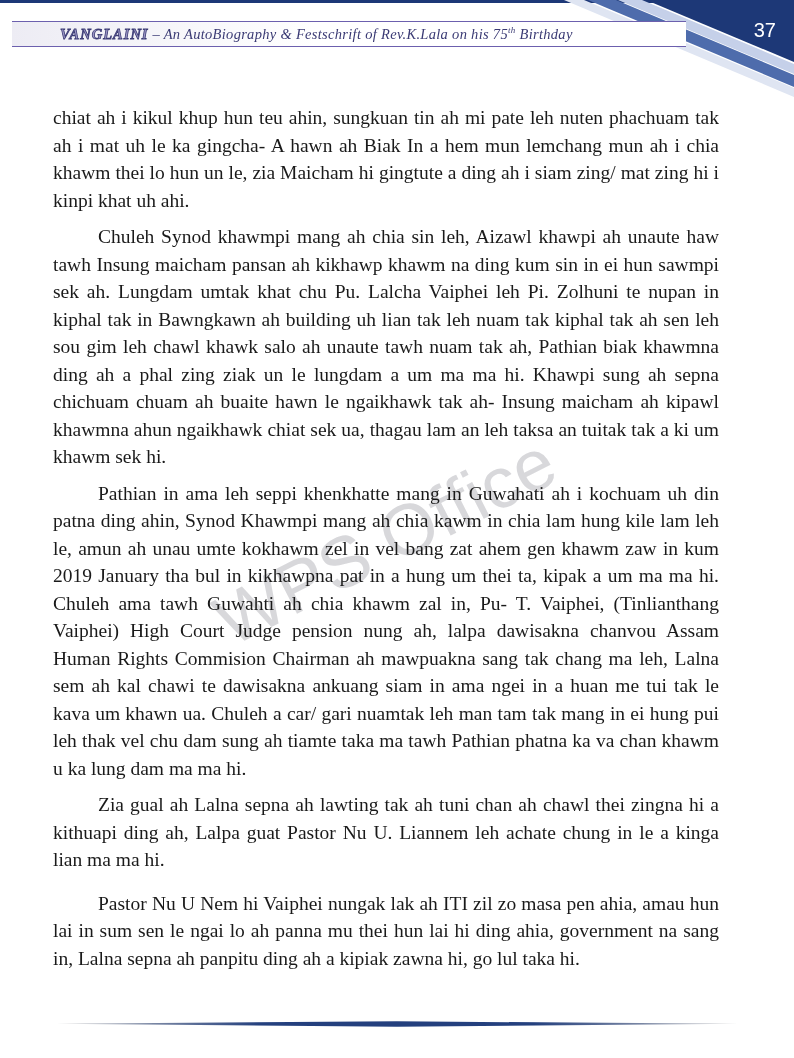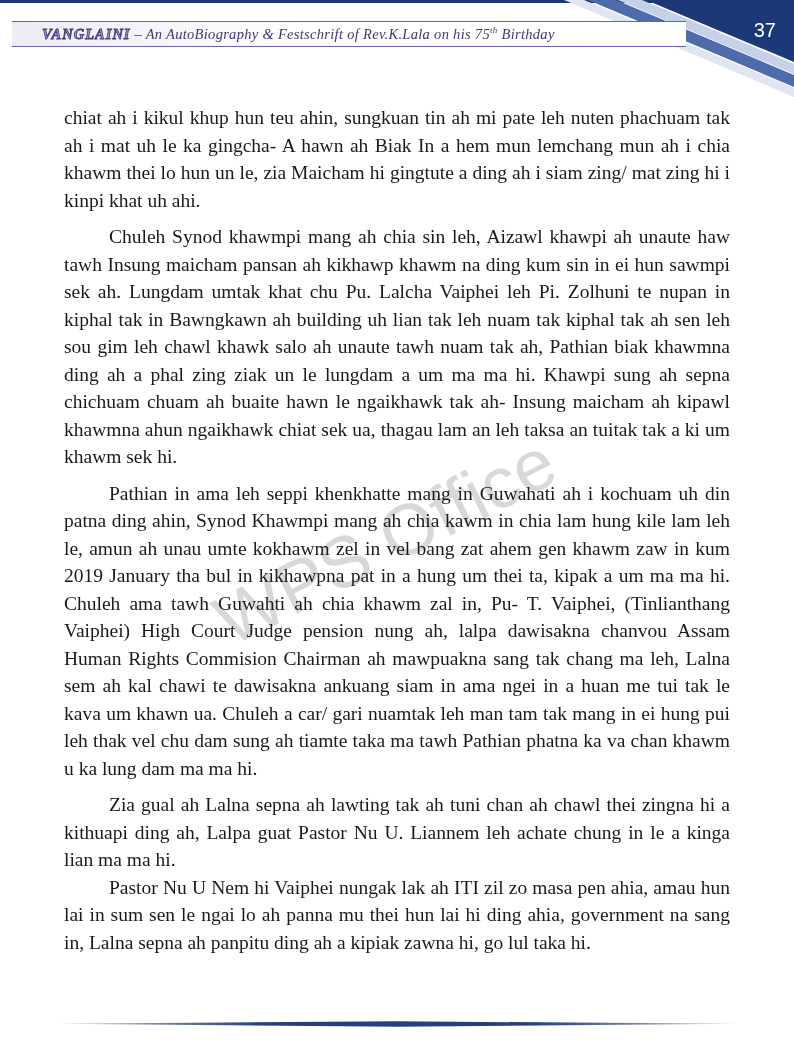--- a/index.html
+++ b/index.html
@@ -25,21 +25,21 @@
   
   .header-band{
     position:absolute;left:12px;top:21px;width:674px;height:24px;
     background:linear-gradient(90deg,#edecf4 0%,#ffffff 45%);
     border-top:1px solid #6c60ae;
     border-bottom:1px solid #6c60ae;
     display:flex;align-items:center;
     z-index:2;
   }
   .header-text{
-    margin-left:30px;
+    margin-left:48px;
     font-family:"Liberation Serif", serif;
     font-style:italic;
     font-size:14.5px;
     color:#3a3a74;
     white-space:nowrap;
     letter-spacing:0.3px;
   }
   .header-title{
     font-weight:bold;
     font-style:italic;
@@ -55,28 +55,28 @@
     font-family:"Liberation Sans", sans-serif;
     font-size:72px;line-height:72px;
     color:rgba(184,184,190,0.55);
     text-align:center;
     white-space:nowrap;
     z-index:1;
     pointer-events:none;
   }
   
   .body-text{
-    position:absolute;left:64px;top:104px;width:666px;
+    position:absolute;left:53px;top:104px;width:666px;
     font-size:19.5px;line-height:27.5px;
     color:#1a1a1a;
     z-index:2;
   }
   .para{margin:0;padding:0;text-align:justify;}
   .para + .para{margin-top:9px;}
-  .para.no-gap{margin-top:0;}
+  .para.no-gap{margin-top:16px;}
   .indent{text-indent:45px;}
   
   .footer-line-svg{position:absolute;left:56px;top:1021px;width:682px;height:6px;}
 </style>
 </head>
 <body>
 
 <div class="page">
 
   <div class="top-bar"></div>

